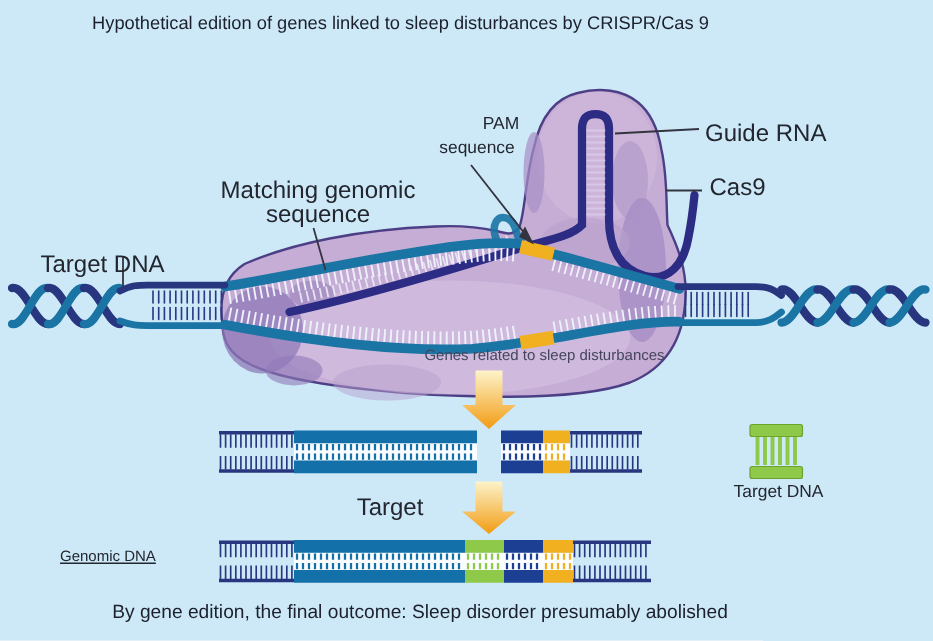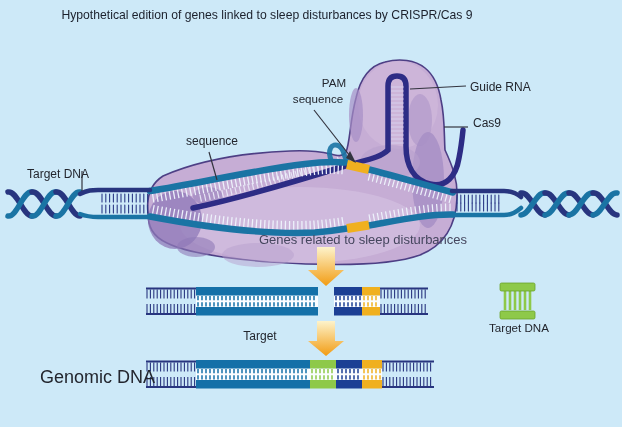--- a/index.html
+++ b/index.html
@@ -3,23 +3,23 @@
 <meta charset="utf-8">
 <style>
   html,body{margin:0;padding:0;}
   body{font-family:"Liberation Sans","DejaVu Sans",sans-serif;}
   #stage{position:relative;width:622px;height:427px;overflow:hidden;background:#e5e5e5;}
   #art{position:absolute;left:0;top:0;}
   .lbl{position:absolute;color:#23262e;white-space:nowrap;line-height:1.25;}
   .ctr{transform:translateX(-50%);text-align:center;}
   .title{font-size:12.2px;font-weight:500;color:#1b202c;}
   .caption{font-size:12.8px;font-weight:400;color:#1b202c;}
-  .tag{font-size:12px;}
+  .tag{font-size:16px;}
   .tag2{font-size:11.6px;}
-  .note{font-size:13px;color:#45465e;}
+  .note{font-size:10px;color:#45465e;}
 </style>
 </head>
 <body>
 
 <div id="stage">
 
 <svg id="art" width="622" height="427" viewBox="0 0 622 427">
   <defs>
     <linearGradient id="agrad" x1="0" y1="0" x2="0" y2="1">
       <stop offset="0" stop-color="#fdf3cb"></stop>
@@ -776,26 +776,28 @@
 </svg>
 
 <div class="lbl ctr title" style="left:267px;top:8px;">Hypothetical edition of genes linked to sleep disturbances by CRISPR/Cas 9</div>
 
 <div class="lbl ctr tag2" style="left:318px;top:76px;margin-left:16px;">PAM</div>
 <div class="lbl ctr tag2" style="left:318px;top:92px;">sequence</div>
 
 <div class="lbl tag" style="left:470px;top:80px;">Guide RNA</div>
 <div class="lbl tag" style="left:473px;top:116px;">Cas9</div>
 
+<div class="lbl ctr tag" style="left:212px;top:118px;">Matching genomic</div>
 <div class="lbl ctr tag" style="left:212px;top:134px;">sequence</div>
 
 <div class="lbl tag" style="left:27px;top:167px;">Target DNA</div>
 
 <div class="lbl ctr note" style="left:363px;top:232px;">Genes related to sleep disturbances</div>
 
 <div class="lbl ctr tag" style="left:260px;top:329px;">Target</div>
 
 <div class="lbl ctr tag2" style="left:519px;top:321px;">Target DNA</div>
 
-<div class="lbl tag" style="left:40px;top:366px;font-size:18px;">Genomic DNA</div>
-
+<div class="lbl tag" style="left:40px;top:366px;font-size:10px;text-decoration:underline;">Genomic DNA</div>
+
+<div class="lbl ctr caption" style="left:280px;top:400px;">By gene edition, the final outcome: Sleep disorder presumably abolished</div>
 
 </div>
 
 </body></html>

